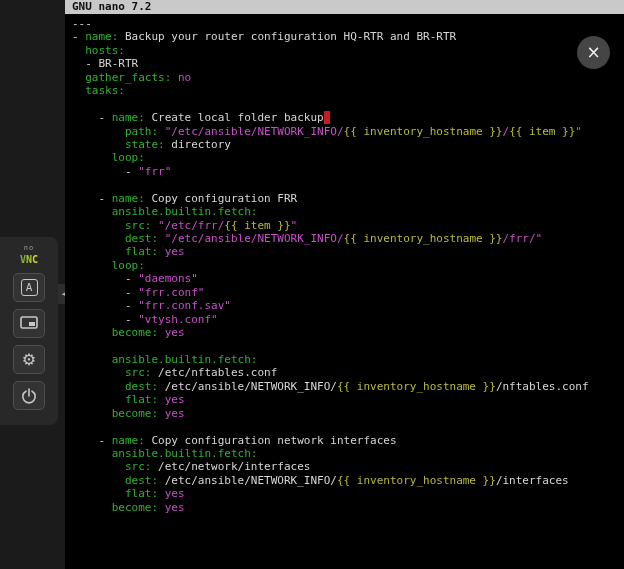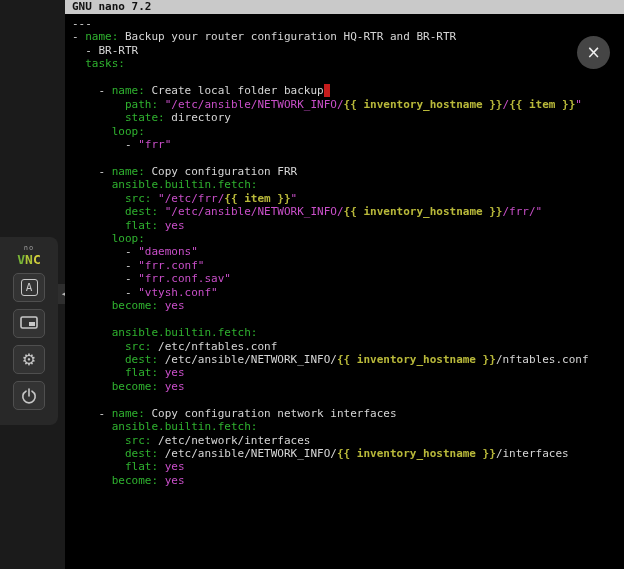--- a/index.html
+++ b/index.html
@@ -6,21 +6,21 @@
   html,body { width:624px; height:569px; overflow:hidden; }
   body { background:#1b1b1b; font-family:"DejaVu Sans Mono", monospace; }
   .screen { position:relative; width:624px; height:569px; }
 
   
   .left-strip { position:absolute; left:0; top:0; width:65px; height:569px; background:#1b1b1b; }
   .control-panel { position:absolute; left:0; top:237px; width:58px; padding:6px 0 8px 0;
                    background:#282828; border-radius:0 8px 8px 0; }
   .logo { text-align:center; margin-bottom:6px; line-height:10px; }
   .logo-no { display:block; font-size:7px; color:#9a9a9a; letter-spacing:1px; }
-  .logo-vnc { font-size:13px; font-weight:bold; letter-spacing:0; line-height:13px; }
+  .logo-vnc { font-size:10px; font-weight:bold; letter-spacing:0; line-height:13px; }
   .lv { color:#79b538; } .ln { color:#aec437; } .lc { color:#d3cf3c; }
   .ctl-btn { width:32px; height:29px; margin:7px auto; background:#333333; border:1px solid #4f4f4f;
              border-radius:5px; display:flex; align-items:center; justify-content:center;
              color:#c8c8c8; cursor:pointer; }
   .akey { display:inline-block; width:17px; height:17px; border:1px solid #c8c8c8; border-radius:3px;
           font-size:11px; line-height:15px; text-align:center; }
   .gear { font-family:"DejaVu Sans", sans-serif; font-size:16px; line-height:16px; }
   .handle { position:absolute; left:58px; top:284px; width:13px; height:20px; background:#2e2e2e;
             border-radius:0 4px 4px 0; display:flex; align-items:center; justify-content:center;
             color:#b9b9b9; font-size:7px; cursor:pointer; font-family:"DejaVu Sans", sans-serif; }
@@ -29,21 +29,21 @@
   .terminal { position:absolute; left:65px; top:0; width:559px; height:569px; background:#000000; }
   .titlebar { height:14px; background:#c9c9c9; color:#111111; font-size:11px; line-height:14px;
               font-weight:bold; display:flex; justify-content:space-between; padding-left:7px;
               white-space:nowrap; overflow:hidden; }
   .tb-right { margin-left:auto;margin-top:28px; }
   .editor { padding:3px 0 0 7px; }
   .line { height:13.45px; line-height:13.45px; font-size:11px; white-space:pre; }
   .c-w   { color:#d6d6d6; }
   .c-k   { color:#2fb22f; }
   .c-s   { color:#c94fc9; }
-  .c-j   { color:#b9b93a;font-weight:bold; }
+  .c-j   { color:#b9b93a; }
   .c-cur { background:#c61c1c; color:#c61c1c; }
 
   
   .close-btn { position:absolute; left:577px; top:36px; width:33px; height:33px; border-radius:50%;
                background:#454545; border:none; color:#f0f0f0; font-size:17px; line-height:31px;
                text-align:center; cursor:pointer; font-family:"DejaVu Sans", sans-serif; padding:0; }
 </style>
 </head>
 <body>
 
@@ -85,21 +85,23 @@
   </div>
 
   <div class="terminal">
     <div class="titlebar">
       <span class="tb-left">GNU nano 7.2</span>
       <span class="tb-right">/etc/ansible/b</span>
     </div>
     <div class="editor">
         <div class="line"><span class="c-w">---</span></div>
         <div class="line"><span class="c-w">- </span><span class="c-k">name:</span><span class="c-w"> Backup your router configuration HQ-RTR and BR-RTR</span></div>
+        <div class="line"><span class="c-w">  </span><span class="c-k">hosts:</span></div>
         <div class="line"><span class="c-w">  - BR-RTR</span></div>
+        <div class="line"><span class="c-w">  </span><span class="c-k">gather_facts:</span><span class="c-w"> </span><span class="c-s">no</span></div>
         <div class="line"><span class="c-w">  </span><span class="c-k">tasks:</span></div>
         <div class="line">&nbsp;</div>
         <div class="line"><span class="c-w">    - </span><span class="c-k">name:</span><span class="c-w"> Create local folder backup</span><span class="c-cur"> </span></div>
         <div class="line"><span class="c-w">        </span><span class="c-k">path:</span><span class="c-w"> </span><span class="c-s">"/etc/ansible/NETWORK_INFO/</span><span class="c-j">{{ inventory_hostname }}</span><span class="c-s">/</span><span class="c-j">{{ item }}</span><span class="c-s">"</span></div>
         <div class="line"><span class="c-w">        </span><span class="c-k">state:</span><span class="c-w"> directory</span></div>
         <div class="line"><span class="c-w">      </span><span class="c-k">loop:</span></div>
         <div class="line"><span class="c-w">        - </span><span class="c-s">"frr"</span></div>
         <div class="line">&nbsp;</div>
         <div class="line"><span class="c-w">    - </span><span class="c-k">name:</span><span class="c-w"> Copy configuration FRR</span></div>
         <div class="line"><span class="c-w">      </span><span class="c-k">ansible.builtin.fetch:</span></div>

